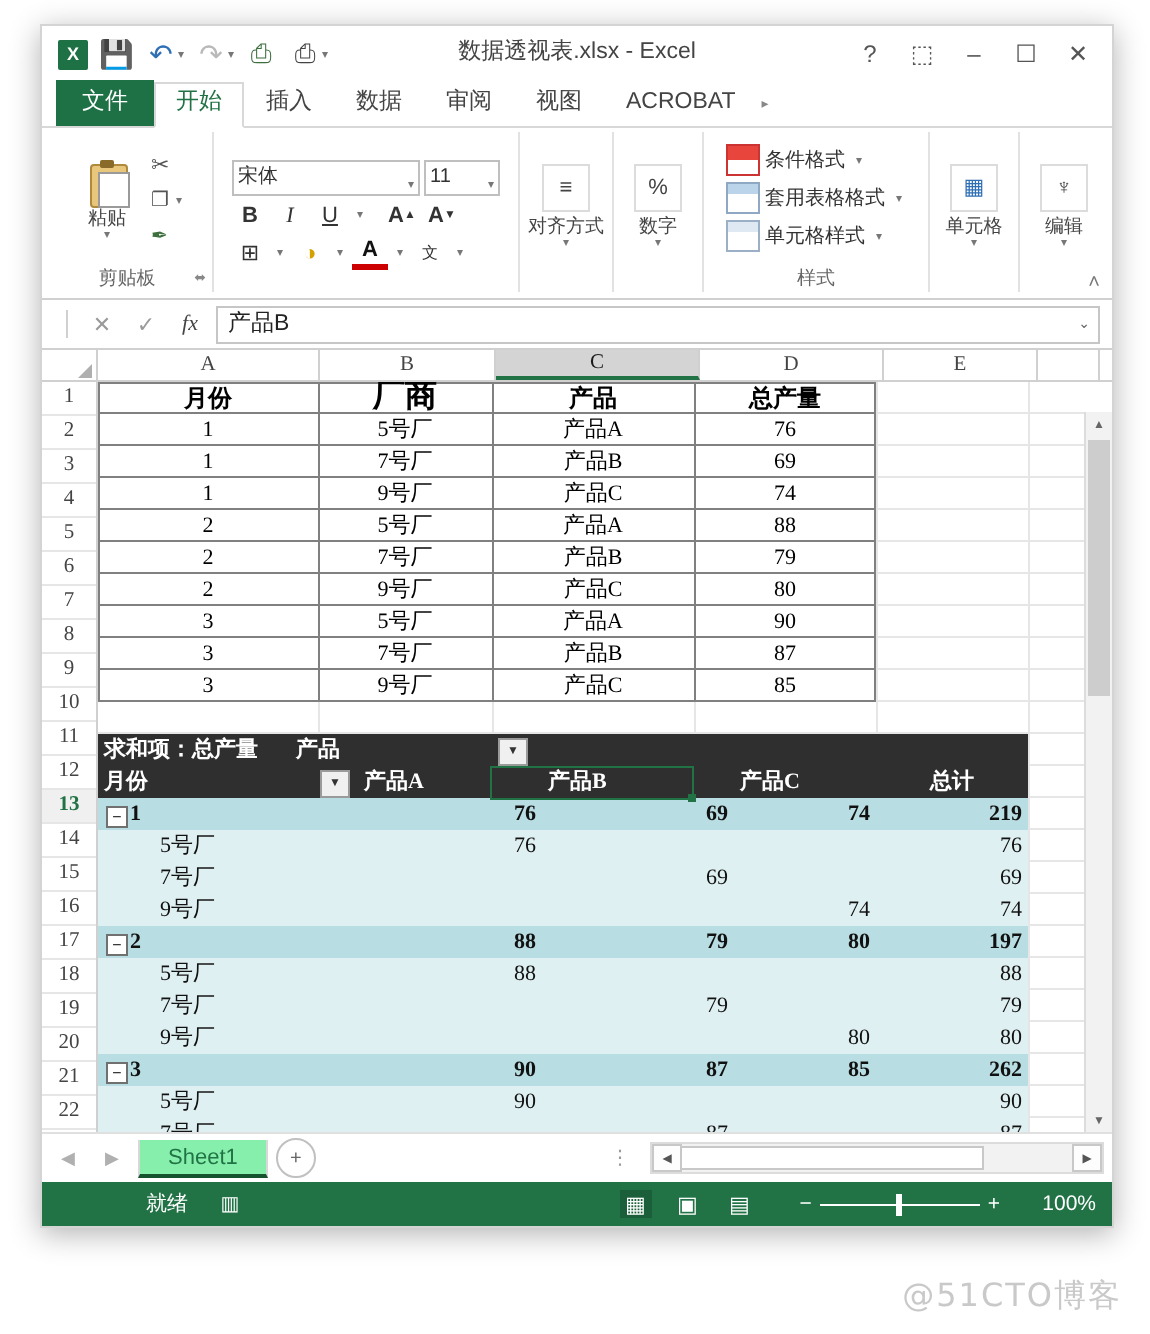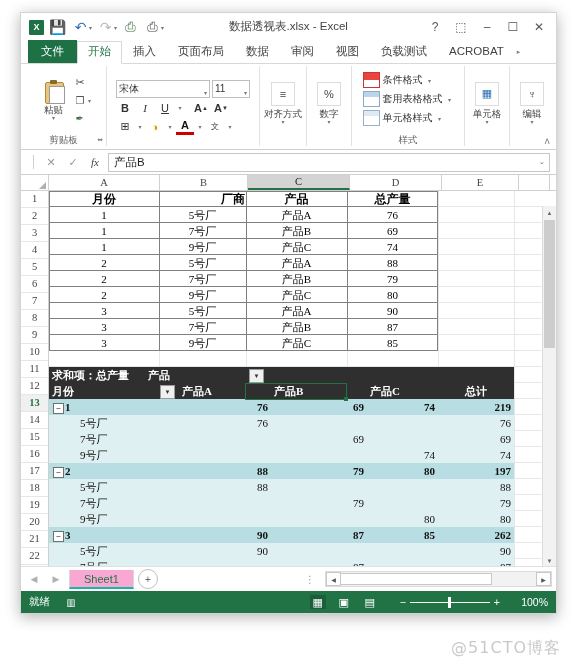--- a/index.html
+++ b/index.html
@@ -155,36 +155,36 @@
        border-left:1px solid #dcdcdc;}
   .sbtn{width:13px;height:13px;display:flex;align-items:center;justify-content:center;
         font-size:6px;color:#666;background:#f2f2f2;}
   #vthumb{position:absolute;left:1px;top:14px;width:11px;height:128px;background:#cdcdcd;}
 
   
   #tabbar{height:24px;background:#fff;display:flex;align-items:center;
           border-top:1px solid #e0e0e0;padding:0 4px;gap:4px;position:relative;}
   .navarr{width:18px;height:18px;display:flex;align-items:center;justify-content:center;
           font-size:9px;color:#b0b0b0;}
-  .sheettab{font-size:11px;color:#217346;padding:3px 14px 2px 14px;background:#f9a8d4;
-            border:1px solid #d8d8d8;border-top:none;border-bottom:2px solid #14b8a6;}
+  .sheettab{font-size:11px;color:#217346;padding:3px 14px 2px 14px;background:#86efac;
+            border:1px solid #d8d8d8;border-top:none;border-bottom:2px solid #14532d;}
   .addsheet{width:18px;height:18px;border:1px solid #c0c0c0;border-radius:50%;
             display:flex;align-items:center;justify-content:center;font-size:10px;color:#666;}
   .hdots{font-size:10px;color:#999;margin-left:auto;letter-spacing:0;}
   #hsb{width:225px;height:14px;background:#f2f2f2;border:1px solid #dcdcdc;
        display:flex;align-items:center;margin-left:6px;position:relative;}
   .hbtn{width:13px;height:12px;display:flex;align-items:center;justify-content:center;
         font-size:6px;color:#555;background:#fdfdfd;border:1px solid #c8c8c8;}
   #hthumb{position:absolute;left:14px;top:1px;width:150px;height:10px;background:#fff;
           border:1px solid #c8c8c8;}
 
   
   #status{height:22px;background:#217346;display:flex;align-items:center;
           color:#fff;font-size:10.5px;padding:0 8px;gap:0;}
-  #statustext{margin-right:12px;}
+  #statustext{margin-right:12px;margin-left:44px;}
   .stico{width:18px;height:14px;display:flex;align-items:center;justify-content:center;
          font-size:10px;color:#fff;}
   .viewbtns{margin-left:auto;display:flex;align-items:center;gap:10px;}
   .vbtn{width:16px;height:14px;display:flex;align-items:center;justify-content:center;
         font-size:11px;color:#fff;}
   .vbtn.on{background:#1b5e3a;}
   #zoomwrap{display:flex;align-items:center;gap:4px;margin-left:12px;}
   #ztrack{width:80px;height:1px;background:#ffffff;position:relative;}
   #zthumb{position:absolute;left:38px;top:-5px;width:3px;height:11px;background:#fff;}
   #zoompct{width:38px;text-align:right;}
@@ -220,25 +220,23 @@
       <div class="wbtn">☐</div>
       <div class="wbtn">✕</div>
     </div>
   </div>
 
   <div id="tabstrip">
     <div class="tabs">
       <div class="tab file">文件</div>
       <div class="tab active">开始</div>
       <div class="tab">插入</div>
-      <div class="tab">页面布局</div>
       <div class="tab">数据</div>
       <div class="tab">审阅</div>
       <div class="tab">视图</div>
-      <div class="tab">负载测试</div>
       <div class="tab">ACROBAT</div>
       <span class="tabmore">▸</span>
     </div>
   </div>
 
   <div id="ribbon">
 
     <div class="rgroup" style="width:85px;">
       <div class="rgbody">
         <div class="bigpaste">
@@ -477,21 +475,21 @@
             <div class="vline" style="left: 197px;"></div>
             <div class="vline" style="left: 298px;"></div>
             <div class="vline" style="left: 389px;"></div>
             <div class="vline" style="left: 465px;"></div>
           </div>
 
         <div class="srcbox" style="left:0px;top:0px;width:389px;height:160px;"></div>
 
         <div id="srccells">
             <div class="gcell srcval srchdr" style="left: 1px; top: 0px; width: 108px; text-align: center; font-weight: bold; font-size: 12px;">月份</div>
-            <div class="gcell srcval srchdr" style="left: 111px; top: 0px; width: 85px; text-align: right; font-weight: bold; font-size: 12px;">厂商</div>
+            <div class="gcell srcval srchdr" style="left: 111px; top: 0px; width: 85px; text-align: center; font-weight: bold; font-size: 16px;">厂商</div>
             <div class="gcell srcval srchdr" style="left: 198px; top: 0px; width: 99px; text-align: center; font-weight: bold; font-size: 12px;">产品</div>
             <div class="gcell srcval srchdr" style="left: 299px; top: 0px; width: 89px; text-align: center; font-weight: bold; font-size: 12px;">总产量</div>
             <div class="gcell srcval" style="left: 1px; top: 16px; width: 108px; text-align: center;">1</div>
             <div class="gcell srcval" style="left: 111px; top: 16px; width: 85px; text-align: center;">5号厂</div>
             <div class="gcell srcval" style="left: 198px; top: 16px; width: 99px; text-align: center;">产品A</div>
             <div class="gcell srcval" style="left: 299px; top: 16px; width: 89px; text-align: center;">76</div>
             <div class="gcell srcval" style="left: 1px; top: 32px; width: 108px; text-align: center;">1</div>
             <div class="gcell srcval" style="left: 111px; top: 32px; width: 85px; text-align: center;">7号厂</div>
             <div class="gcell srcval" style="left: 198px; top: 32px; width: 99px; text-align: center;">产品B</div>
             <div class="gcell srcval" style="left: 299px; top: 32px; width: 89px; text-align: center;">69</div>

